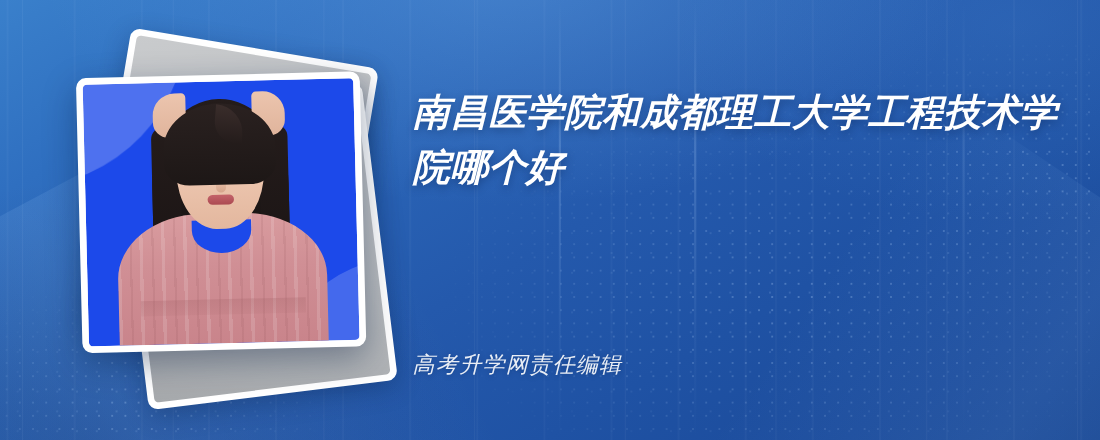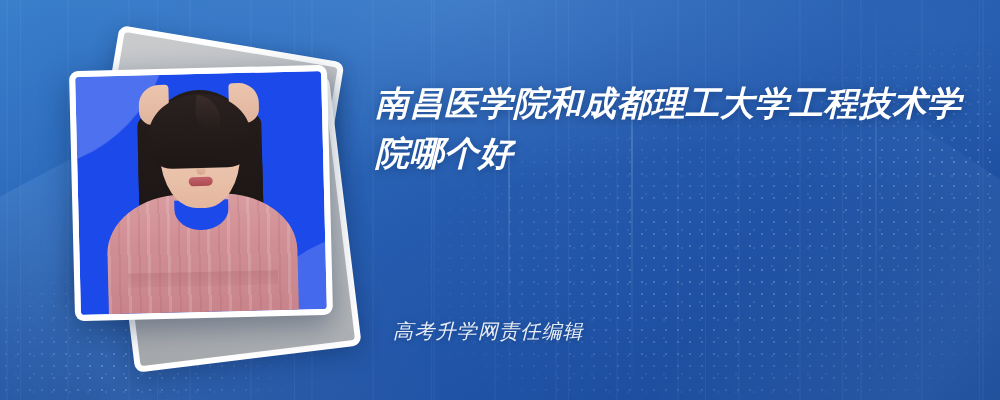--- a/index.html
+++ b/index.html
@@ -267,21 +267,21 @@
   }
   .byline{
     position:absolute; left:22px; top:276px;
     color:#ffffff;
     font-size:26px;
     font-weight:bold;
     letter-spacing:1.5px;
     text-shadow:0 2px 7px rgba(8,32,78,.40);
   }
   .byline-sub{
-    position:absolute; left:21px; top:318px;
+    position:absolute; left:3px; top:318px;
     color:rgba(255,255,255,.90);
     font-size:20px;
     font-weight:normal;
     letter-spacing:1.2px;
     text-shadow:0 1px 5px rgba(8,32,78,.35);
   }
 </style>
 </head>
 <body>
 

